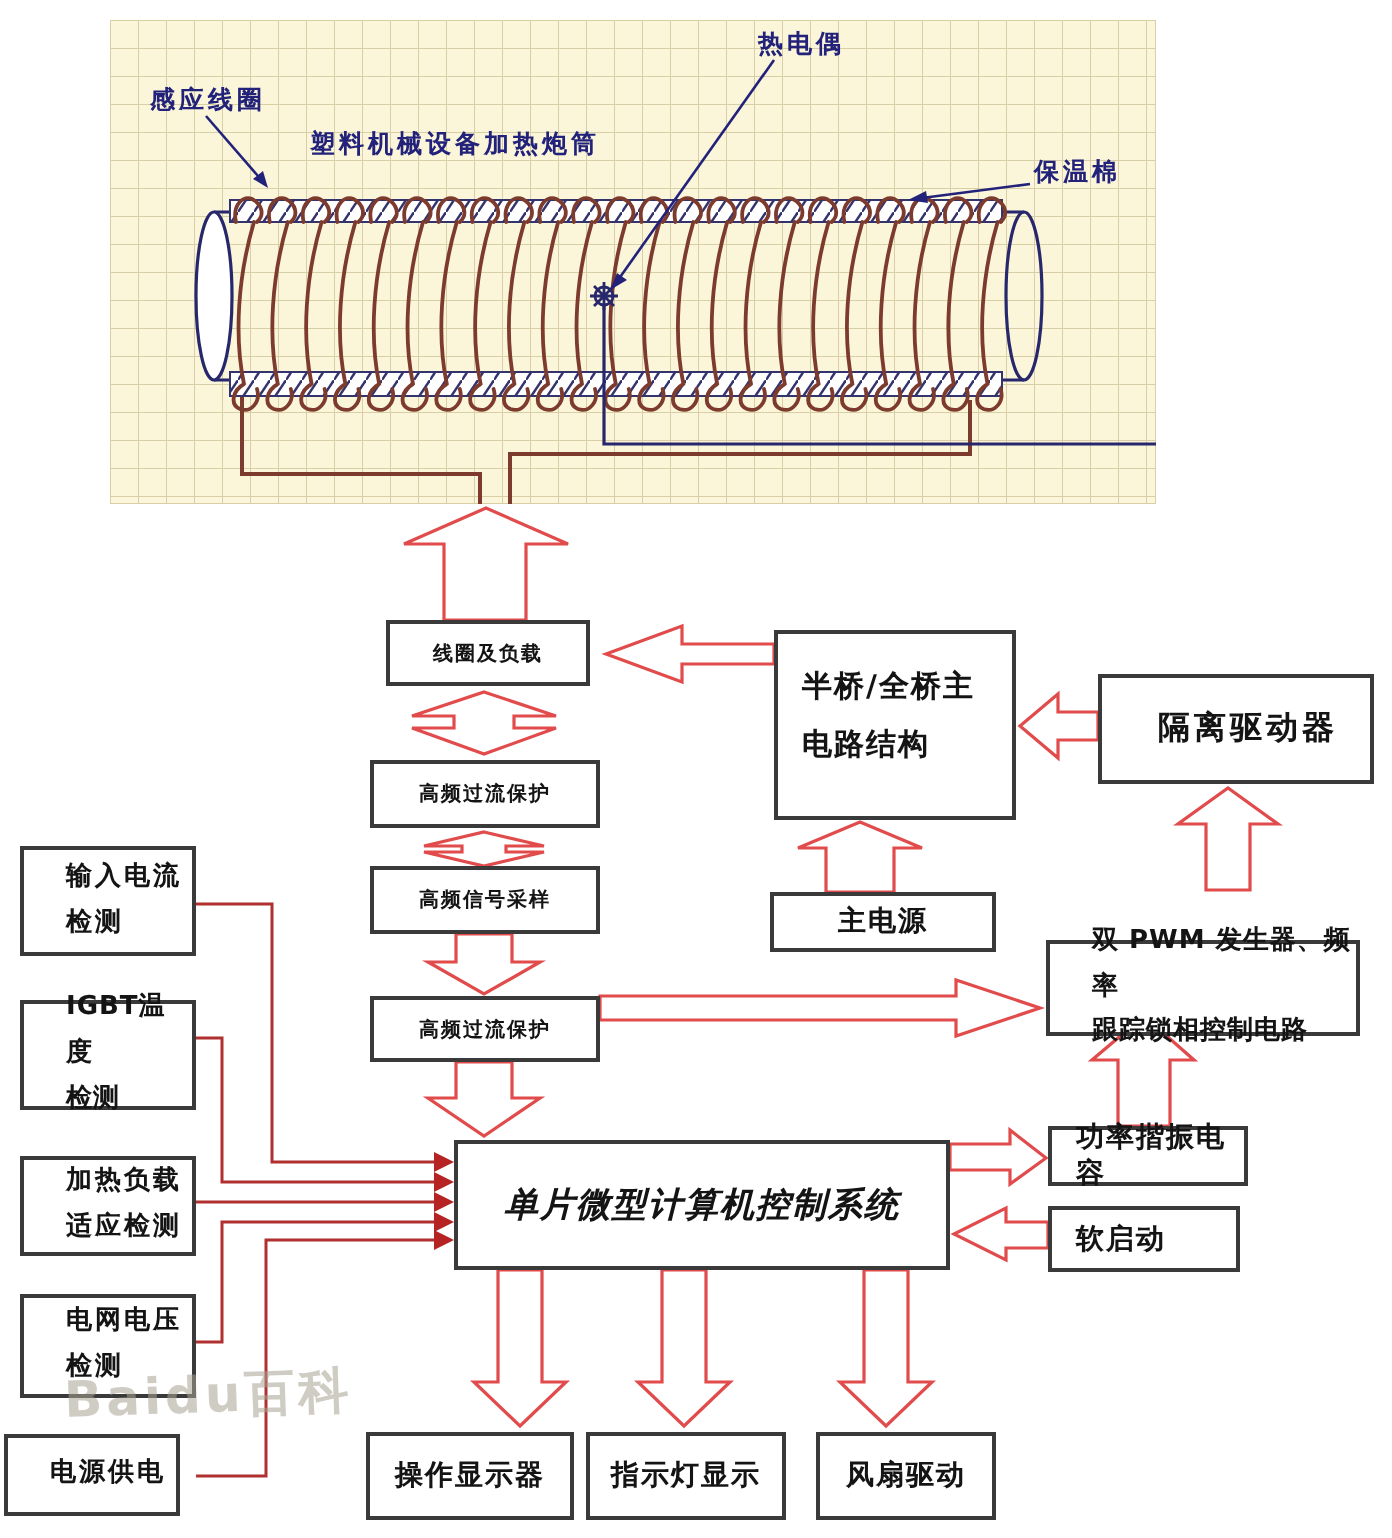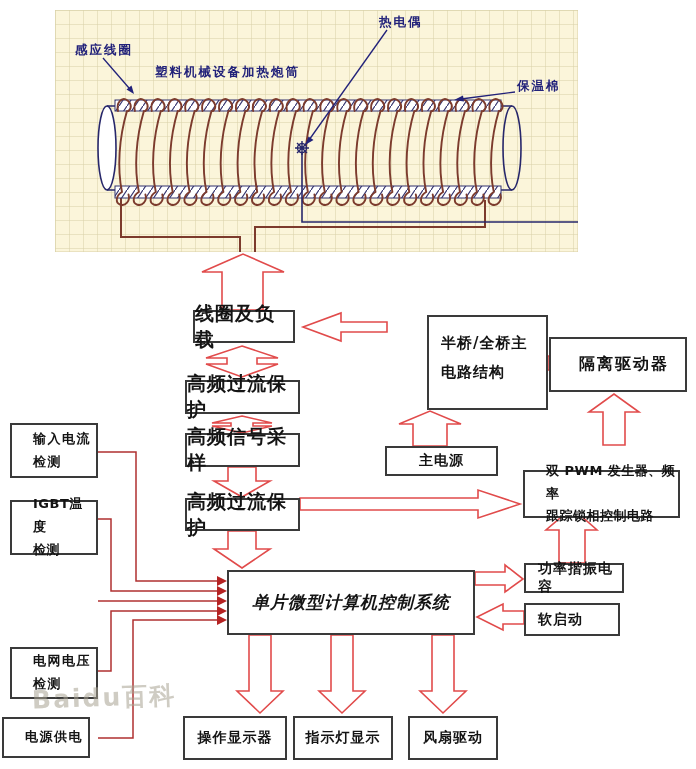--- a/index.html
+++ b/index.html
@@ -9,24 +9,24 @@
   #illustration{position:absolute;left:55px;top:10px;z-index:1;}
   #wires{position:absolute;left:0;top:0;z-index:0;}
   .box{position:absolute;background:#fff;border:2px solid #3a3a3a;box-sizing:border-box;
        display:flex;align-items:center;justify-content:center;font-weight:bold;color:#141414;
        z-index:2;white-space:pre-line;text-align:left;}
   .c13{font-size:13px;line-height:1.75;letter-spacing:1.5px;}
   .c14{font-size:14px;letter-spacing:1px;}
   .c15{font-size:15px;line-height:1.9;letter-spacing:1px;}
   .c16{font-size:16px;letter-spacing:2px;padding-left:12px;}
   .c17{font-size:17px;letter-spacing:1px;font-style:italic;}
-  .midbox{font-size:19px;letter-spacing:1px;}
+  .midbox{font-size:10px;letter-spacing:1px;}
   .leftpad{justify-content:flex-start;padding-left:21px;}
   .leftpad12{justify-content:flex-start;padding-left:12px;}
-  .topalign{align-items:flex-start;padding-top:12px;margin-left:40px;}
+  .topalign{align-items:flex-start;padding-top:12px;}
   #watermark{position:absolute;left:32px;top:681px;z-index:3;font-size:25px;font-weight:bold;
              color:rgba(168,162,146,0.55);letter-spacing:2px;transform:rotate(-2deg);
              pointer-events:none;}
   .svgtext{font-family:"DejaVu Sans","Liberation Sans",sans-serif;font-size:12.5px;
            font-weight:bold;fill:#22227a;letter-spacing:2px;}
 </style>
 </head>
 <body>
 
 <div id="stage">
@@ -156,20 +156,22 @@
 跟踪锁相控制电路</div>
   <div class="box c14 leftpad12" style="left:524px;top:563px;width:100px;height:30px">功率揩振电容</div>
   <div class="box c14 leftpad12" style="left:524px;top:603px;width:96px;height:33px">软启动</div>
 
   <div class="box c17" style="left:227px;top:570px;width:248px;height:65px">单片微型计算机控制系统</div>
 
   <div class="box c13 leftpad" style="left:10px;top:423px;width:88px;height:55px">输入电流
 检测</div>
   <div class="box c13 leftpad" style="left:10px;top:500px;width:88px;height:55px;letter-spacing:0.5px">IGBT温度
 检测</div>
+  <div class="box c13 leftpad" style="left:10px;top:578px;width:88px;height:50px">加热负载
+适应检测</div>
   <div class="box c13 leftpad" style="left:10px;top:647px;width:88px;height:52px">电网电压
 检测</div>
   <div class="box c13 leftpad" style="left:2px;top:717px;width:88px;height:41px">电源供电</div>
 
   <div class="box c14" style="left:183px;top:716px;width:104px;height:44px">操作显示器</div>
   <div class="box c14" style="left:293px;top:716px;width:100px;height:44px">指示灯显示</div>
   <div class="box c14" style="left:408px;top:716px;width:90px;height:44px">风扇驱动</div>
 
   <div id="watermark">Baidu百科</div>
 </div>

